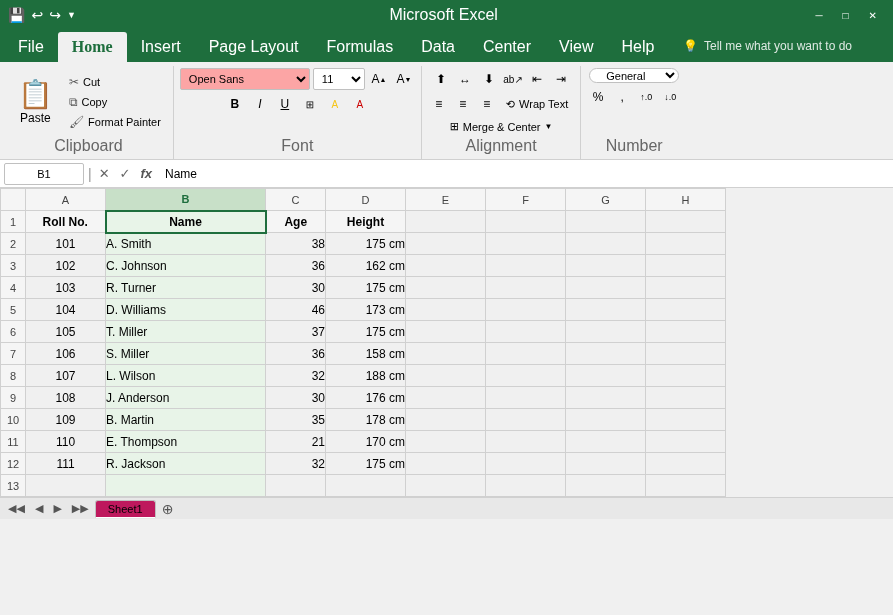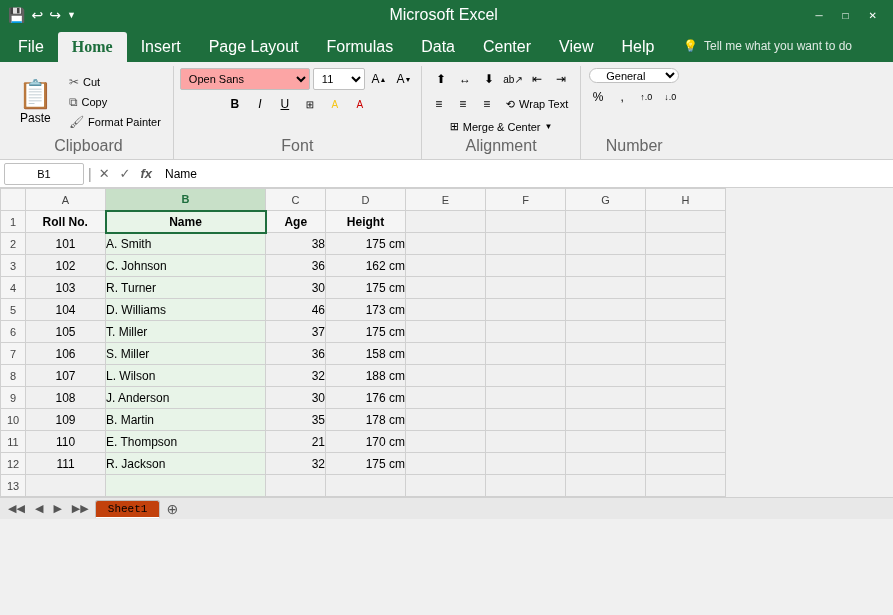--- a/index.html
+++ b/index.html
@@ -254,21 +254,21 @@
       gap: 2px;
     }
     .sheet-tab {
       padding: 2px 12px;
       background: #d0d0d0;
       border-radius: 3px 3px 0 0;
       font-size: 11px;
       cursor: pointer;
       border: 1px solid #c0c0c0;
     }
-    .sheet-tab.active { background: #c2410c; border-bottom-color: white; font-family: Liberation Mono, monospace; }
+    .sheet-tab.active { background: #be185d; border-bottom-color: white; }
     .sheet-nav { font-size: 11px; color: #555; padding: 0 4px; cursor: pointer; }
 
     .ribbon-outer { position: relative; }
   </style>
 </head>
 <body>
 
 <div class="title-bar">
   <div class="title-bar-icons">
     <span class="title-icon">💾</span>

